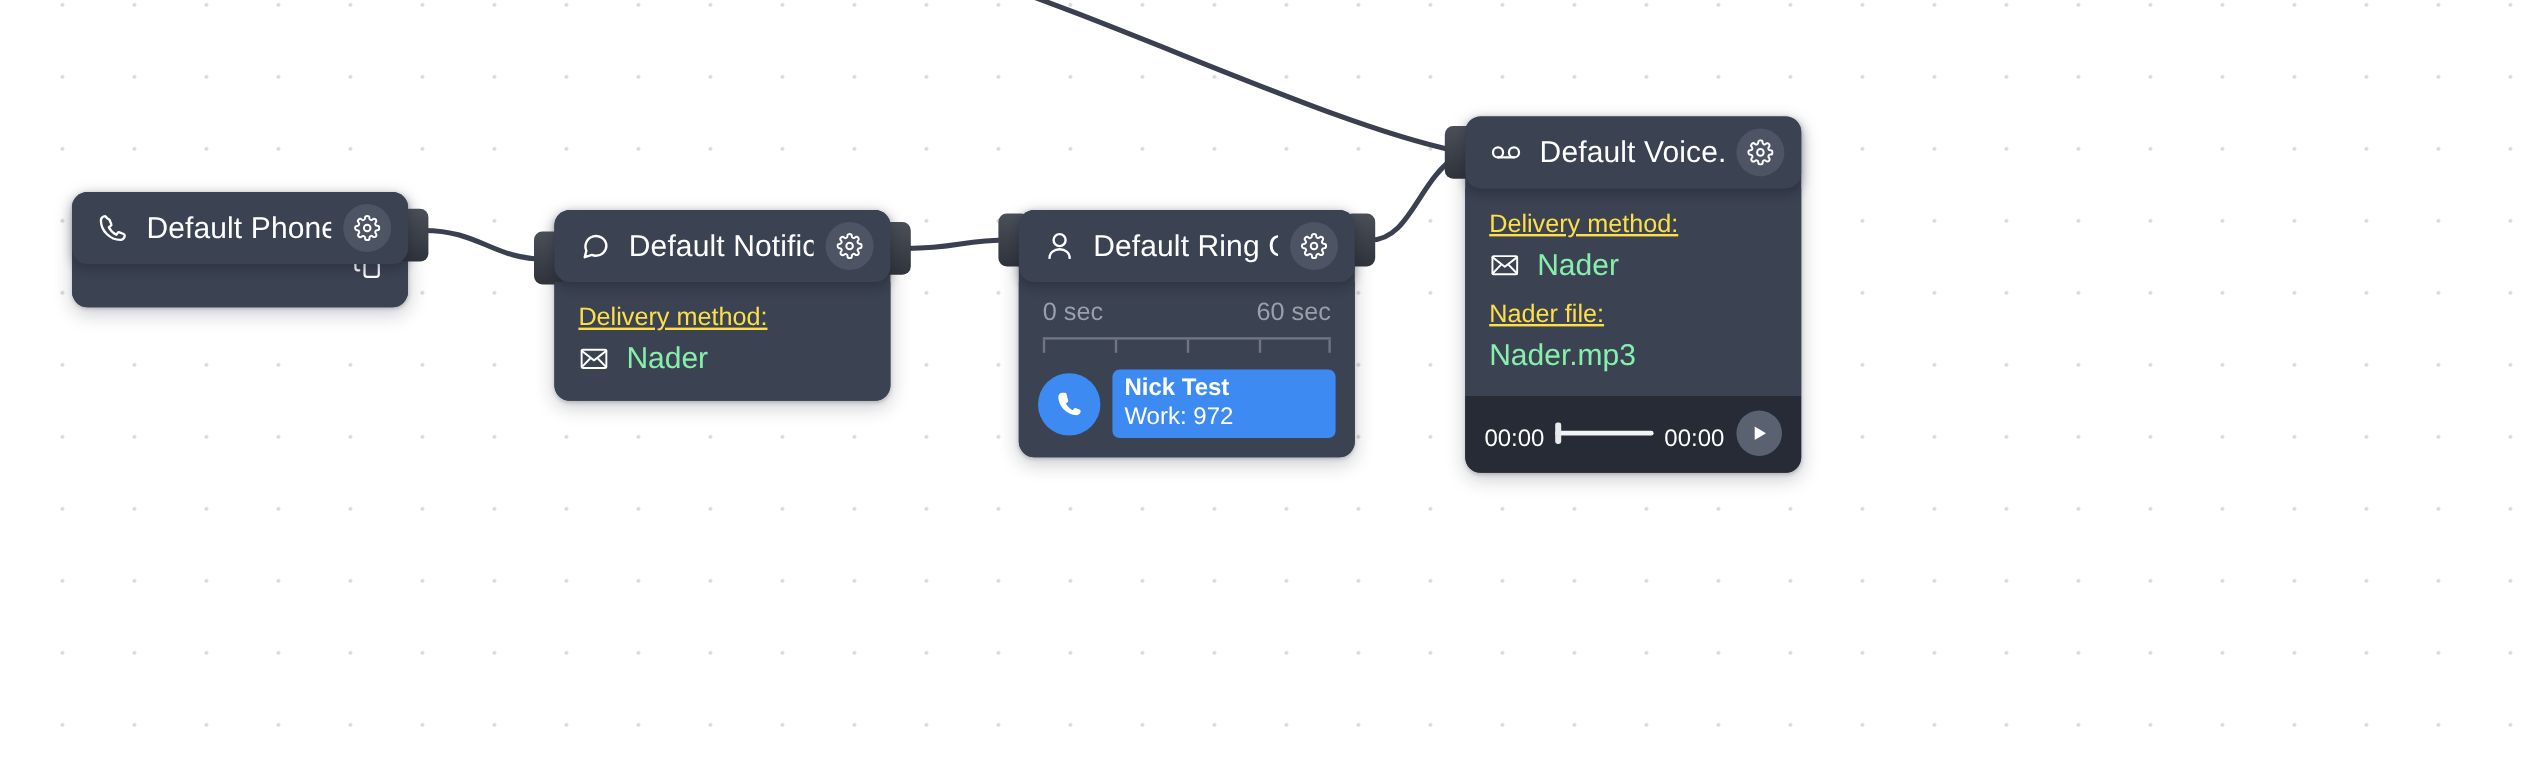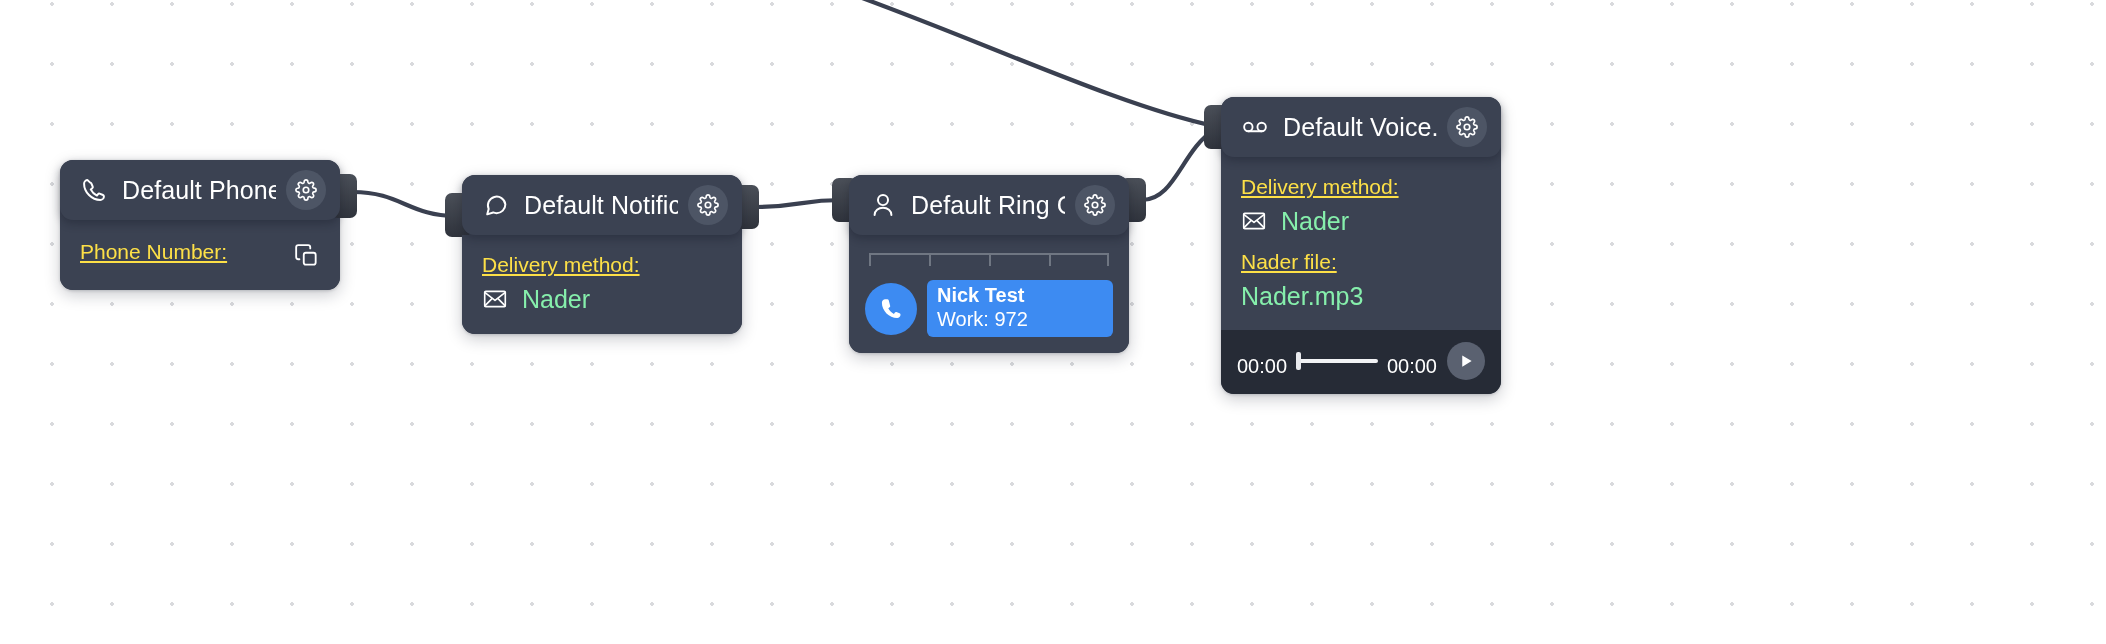--- a/index.html
+++ b/index.html
@@ -302,21 +302,20 @@
       <span class="node-title">Default Phone...</span>
       <span class="gear-btn">
         <svg width="22" height="22" viewBox="0 0 24 24" fill="none" stroke="#ffffff" stroke-width="1.8" stroke-linecap="round" stroke-linejoin="round">
           <circle cx="12" cy="12" r="3"></circle>
           <path d="M19.4 15a1.65 1.65 0 0 0 .33 1.82l.06.06a2 2 0 1 1-2.83 2.83l-.06-.06a1.65 1.65 0 0 0-1.82-.33 1.65 1.65 0 0 0-1 1.51V21a2 2 0 1 1-4 0v-.09A1.65 1.65 0 0 0 9 19.4a1.65 1.65 0 0 0-1.82.33l-.06.06a2 2 0 1 1-2.83-2.83l.06-.06a1.65 1.65 0 0 0 .33-1.82 1.65 1.65 0 0 0-1.51-1H3a2 2 0 1 1 0-4h.09A1.65 1.65 0 0 0 4.6 9a1.65 1.65 0 0 0-.33-1.82l-.06-.06a2 2 0 1 1 2.83-2.83l.06.06a1.65 1.65 0 0 0 1.82.33H9a1.65 1.65 0 0 0 1-1.51V3a2 2 0 1 1 4 0v.09a1.65 1.65 0 0 0 1 1.51 1.65 1.65 0 0 0 1.82-.33l.06-.06a2 2 0 1 1 2.83 2.83l-.06.06a1.65 1.65 0 0 0-.33 1.82V9a1.65 1.65 0 0 0 1.51 1H21a2 2 0 1 1 0 4h-.09a1.65 1.65 0 0 0-1.51 1z"></path>
         </svg>
       </span>
     </div>
 
     <div class="node-body">
-      <div class="field-label">Phone Number:</div>
       <span class="copy-btn">
         <svg width="26" height="26" viewBox="0 0 24 24" fill="none" stroke="#ffffff" stroke-width="1.7" stroke-linecap="round" stroke-linejoin="round">
           <rect x="9" y="9" width="11" height="11" rx="2"></rect>
           <path d="M5 15H4a2 2 0 0 1-2-2V4a2 2 0 0 1 2-2h9a2 2 0 0 1 2 2v1"></path>
         </svg>
       </span>
     </div>
   </div>
 
   <div class="node" id="node-notif">
@@ -367,20 +366,24 @@
       <span class="node-title">Default Ring G...</span>
       <span class="gear-btn">
         <svg width="22" height="22" viewBox="0 0 24 24" fill="none" stroke="#ffffff" stroke-width="1.8" stroke-linecap="round" stroke-linejoin="round">
           <circle cx="12" cy="12" r="3"></circle>
           <path d="M19.4 15a1.65 1.65 0 0 0 .33 1.82l.06.06a2 2 0 1 1-2.83 2.83l-.06-.06a1.65 1.65 0 0 0-1.82-.33 1.65 1.65 0 0 0-1 1.51V21a2 2 0 1 1-4 0v-.09A1.65 1.65 0 0 0 9 19.4a1.65 1.65 0 0 0-1.82.33l-.06.06a2 2 0 1 1-2.83-2.83l.06-.06a1.65 1.65 0 0 0 .33-1.82 1.65 1.65 0 0 0-1.51-1H3a2 2 0 1 1 0-4h.09A1.65 1.65 0 0 0 4.6 9a1.65 1.65 0 0 0-.33-1.82l-.06-.06a2 2 0 1 1 2.83-2.83l.06.06a1.65 1.65 0 0 0 1.82.33H9a1.65 1.65 0 0 0 1-1.51V3a2 2 0 1 1 4 0v.09a1.65 1.65 0 0 0 1 1.51 1.65 1.65 0 0 0 1.82-.33l.06-.06a2 2 0 1 1 2.83 2.83l-.06.06a1.65 1.65 0 0 0-.33 1.82V9a1.65 1.65 0 0 0 1.51 1H21a2 2 0 1 1 0 4h-.09a1.65 1.65 0 0 0-1.51 1z"></path>
         </svg>
       </span>
     </div>
 
     <div class="node-body">
+      <div class="timeline-scale">
+        <span>0 sec</span>
+        <span>60 sec</span>
+      </div>
       <div class="timeline-axis">
         <span class="tick" style="left:0%"></span>
         <span class="tick" style="left:25%"></span>
         <span class="tick" style="left:50%"></span>
         <span class="tick" style="left:75%"></span>
         <span class="tick" style="left:calc(100% - 2px)"></span>
       </div>
 
       <div class="ring-row">
         <span class="ring-avatar">

